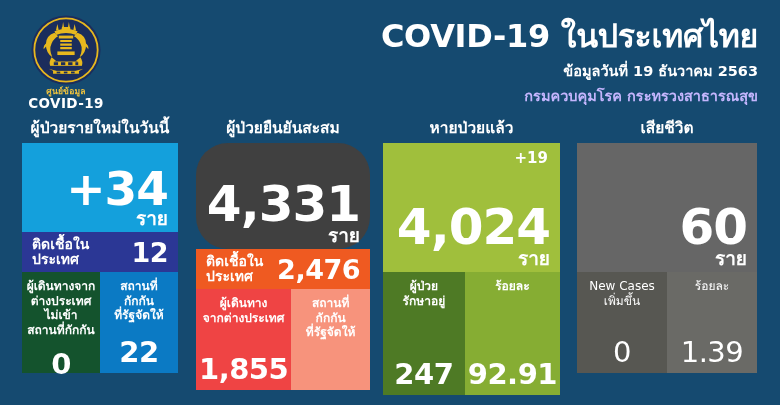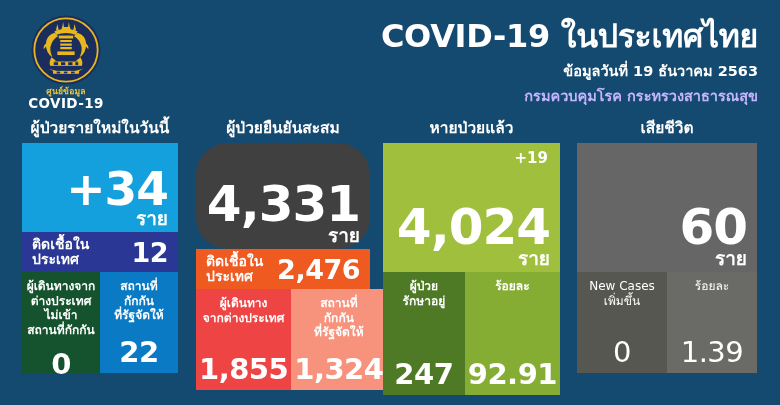--- a/index.html
+++ b/index.html
@@ -284,21 +284,20 @@
       <div class="lbl">ติดเชื้อในประเทศ</div>
       <div class="val">2,476</div>
     </div>
     <div class="split">
       <div class="cell a">
         <div class="lbl">ผู้เดินทาง<br>จากต่างประเทศ</div>
         <div class="val">1,855</div>
       </div>
       <div class="cell b">
         <div class="lbl">สถานที่<br>กักกัน<br>ที่รัฐจัดให้</div>
-        <div class="val">1,324</div>
       </div>
     </div>
   </div>
 
   <div class="card c3">
     <div class="hero">
       <div class="delta">+19</div>
       <div class="bignum">4,024</div>
       <div class="unit">ราย</div>
     </div>

